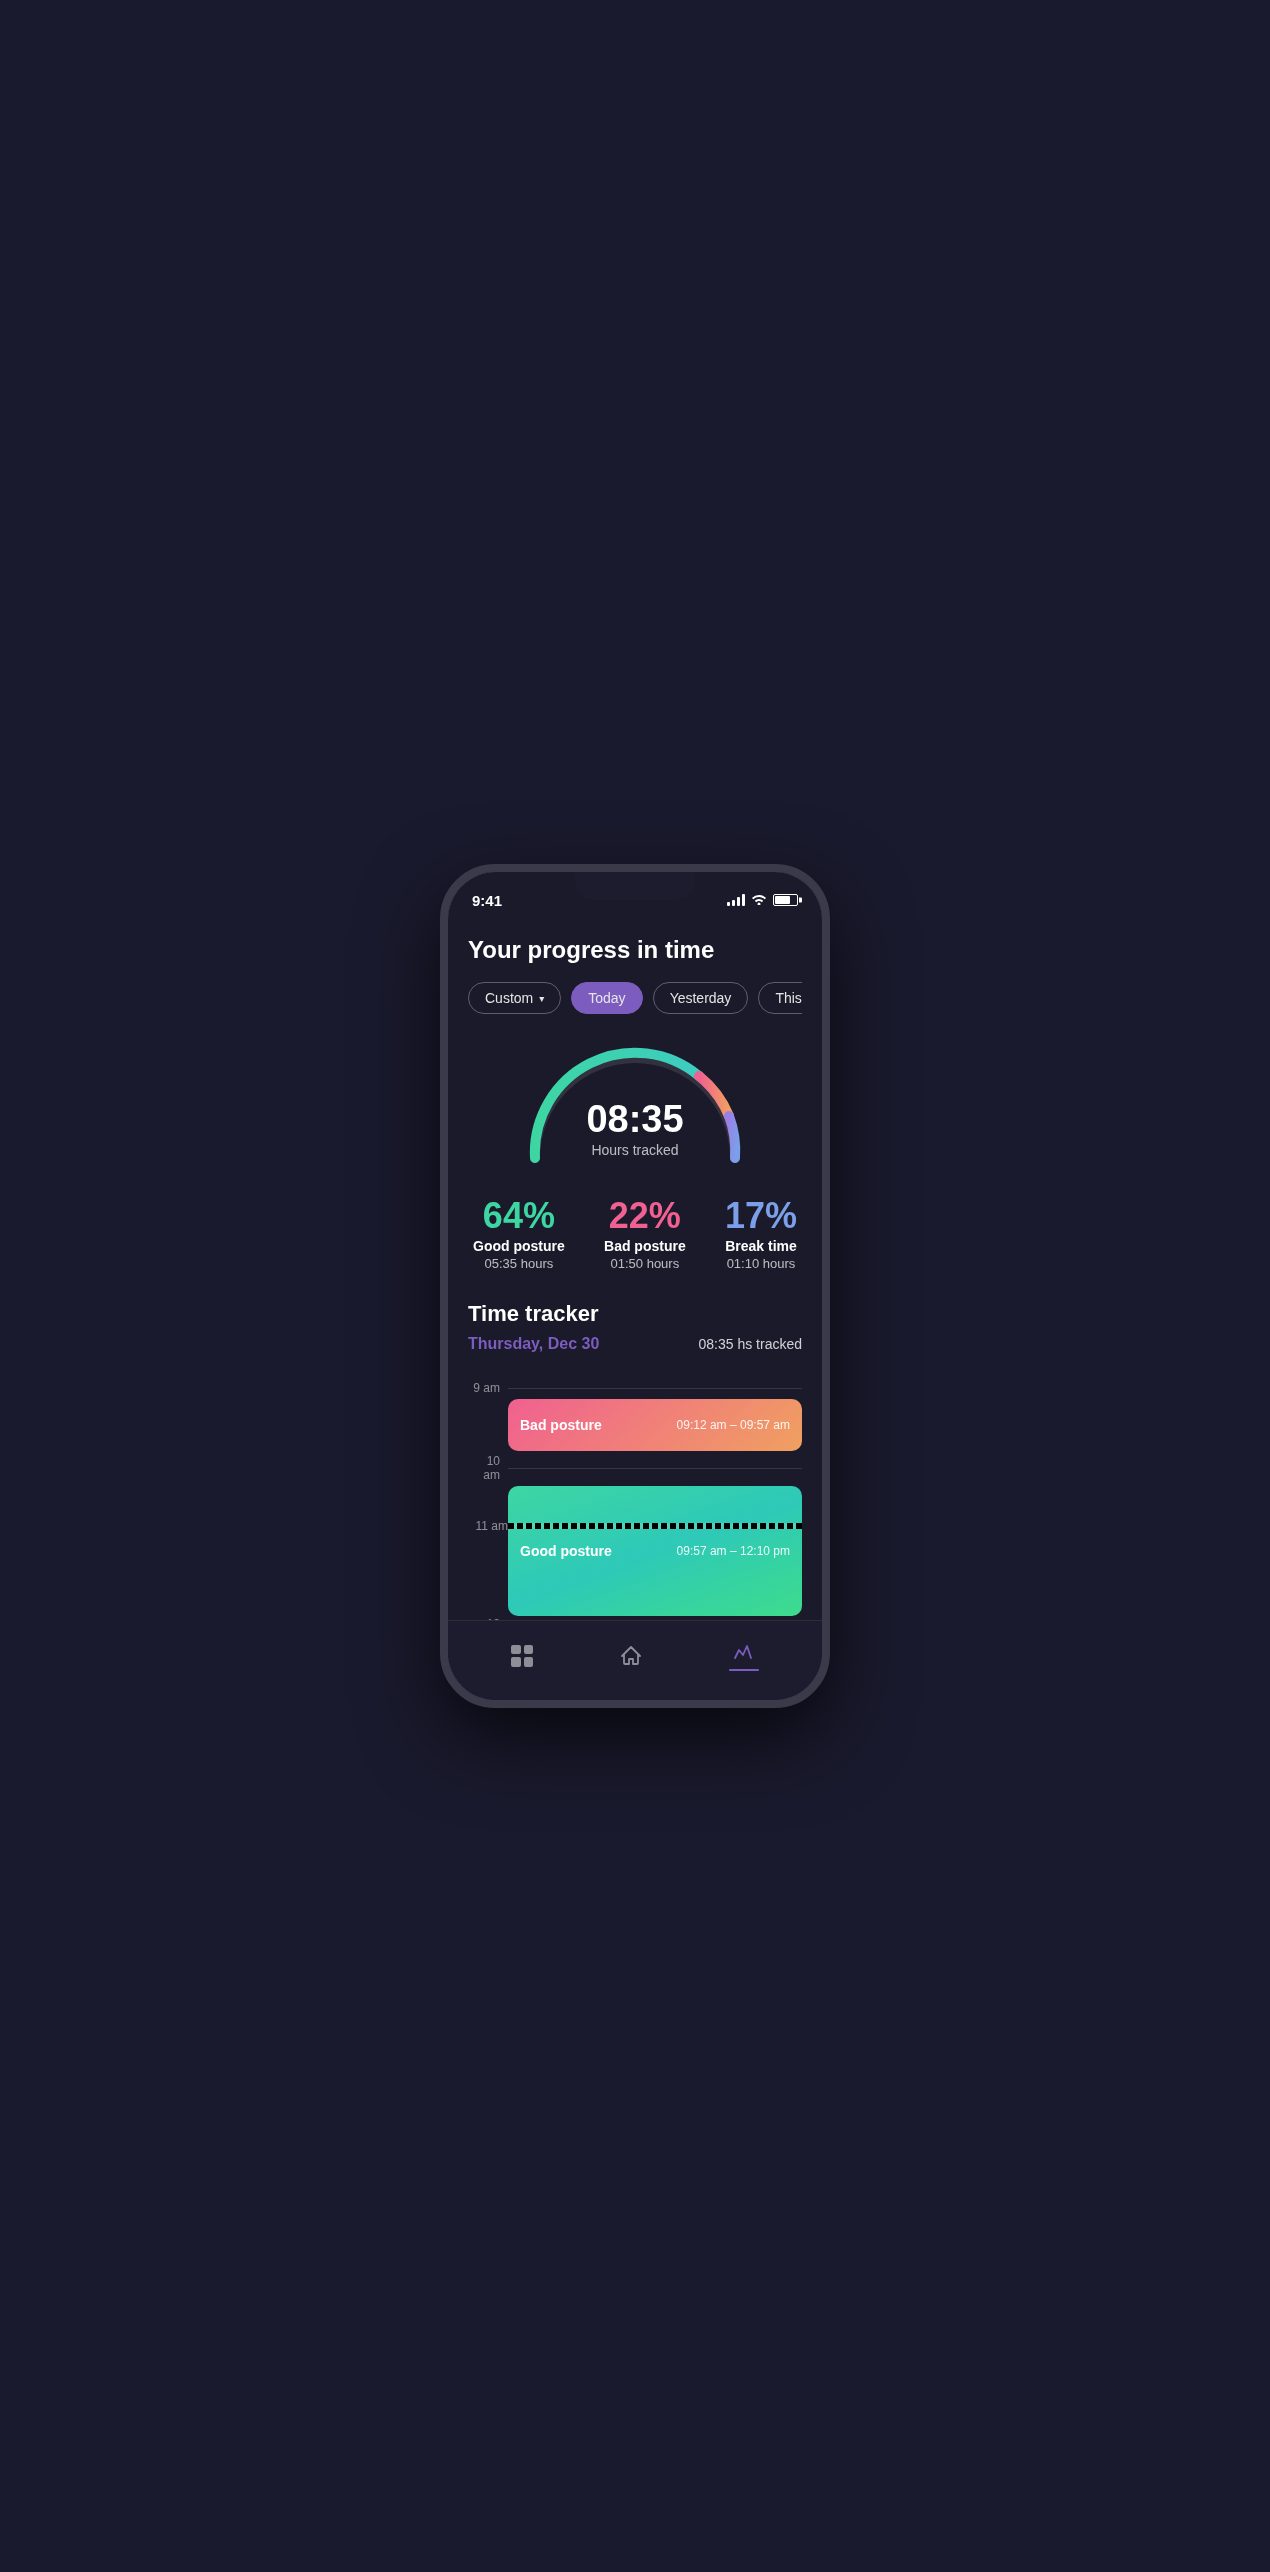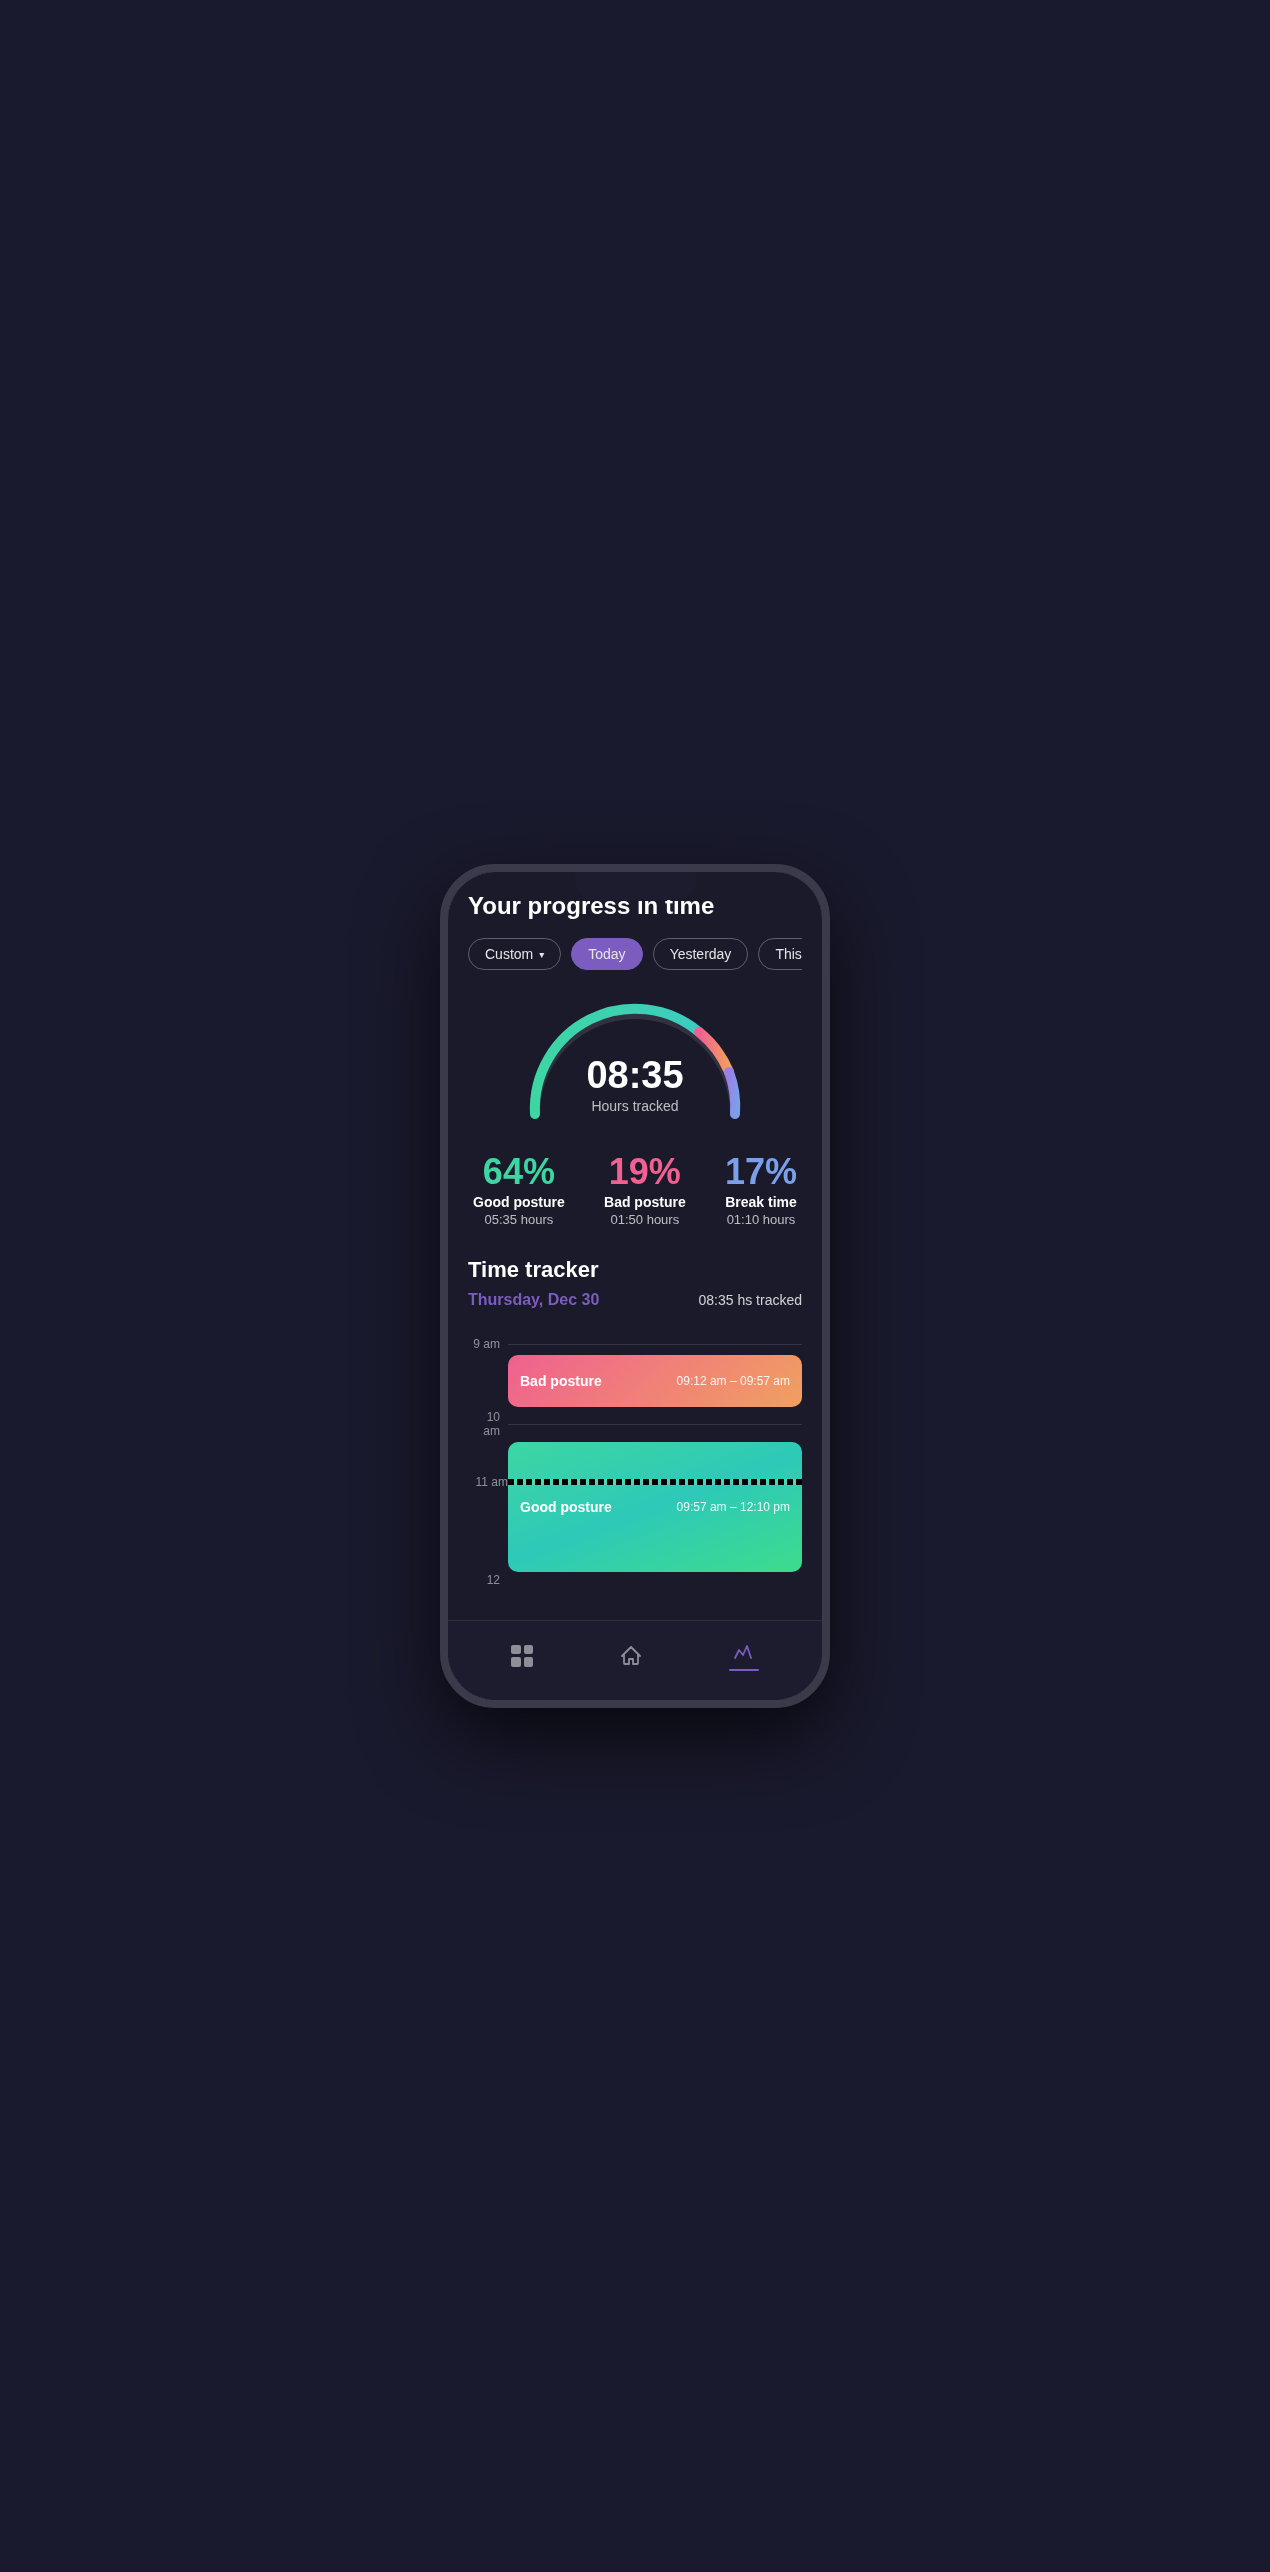--- a/index.html
+++ b/index.html
@@ -324,20 +324,39 @@
       height: 24px;
     }
   </style>
 </head>
 <body>
 
 <div class="phone-frame">
   <div class="phone-inner">
     <div class="notch"></div>
 
+    <div class="status-bar">
+      <span class="status-time">9:41</span>
+      <div class="status-icons">
+        <div class="signal-bars">
+          <div class="signal-bar" style="height:4px"></div>
+          <div class="signal-bar" style="height:6px"></div>
+          <div class="signal-bar" style="height:9px"></div>
+          <div class="signal-bar" style="height:12px"></div>
+        </div>
+        <span class="wifi-icon">
+          <svg width="16" height="12" viewBox="0 0 16 12" fill="white">
+            <path d="M8 9.5a1.5 1.5 0 1 1 0 3 1.5 1.5 0 0 1 0-3zm0-3.5a6 6 0 0 1 4.24 1.76l-1.42 1.42A4 4 0 0 0 8 8a4 4 0 0 0-2.82 1.18L3.76 7.76A6 6 0 0 1 8 6zm0-4a10 10 0 0 1 7.07 2.93l-1.41 1.41A8 8 0 0 0 8 4a8 8 0 0 0-5.66 2.34L.93 4.93A10 10 0 0 1 8 2z"></path>
+          </svg>
+        </span>
+        <div class="battery-icon">
+          <div class="battery-fill"></div>
+        </div>
+      </div>
+    </div>
 
     <div class="content">
 
       <h1 class="page-title">Your progress in time</h1>
 
       <div class="filter-pills">
         <button class="pill">
           <span>Custom</span>
           <span class="pill-chevron">▾</span>
         </button>
@@ -385,21 +404,21 @@
         </div>
       </div>
 
       <div class="stats-row">
         <div class="stat-item">
           <div class="stat-percent green">64%</div>
           <div class="stat-label">Good posture</div>
           <div class="stat-hours">05:35 hours</div>
         </div>
         <div class="stat-item">
-          <div class="stat-percent pink">19%</div>
+          <div class="stat-percent pink">22%</div>
           <div class="stat-label">Bad posture</div>
           <div class="stat-hours">01:50 hours</div>
         </div>
         <div class="stat-item">
           <div class="stat-percent blue">17%</div>
           <div class="stat-label">Break time</div>
           <div class="stat-hours">01:10 hours</div>
         </div>
       </div>
 

